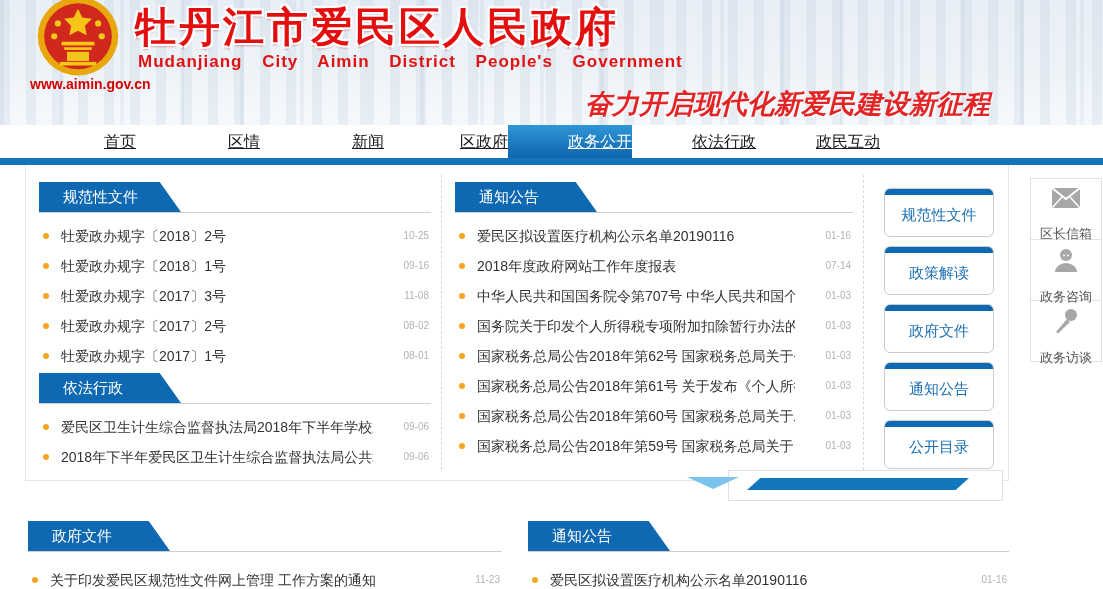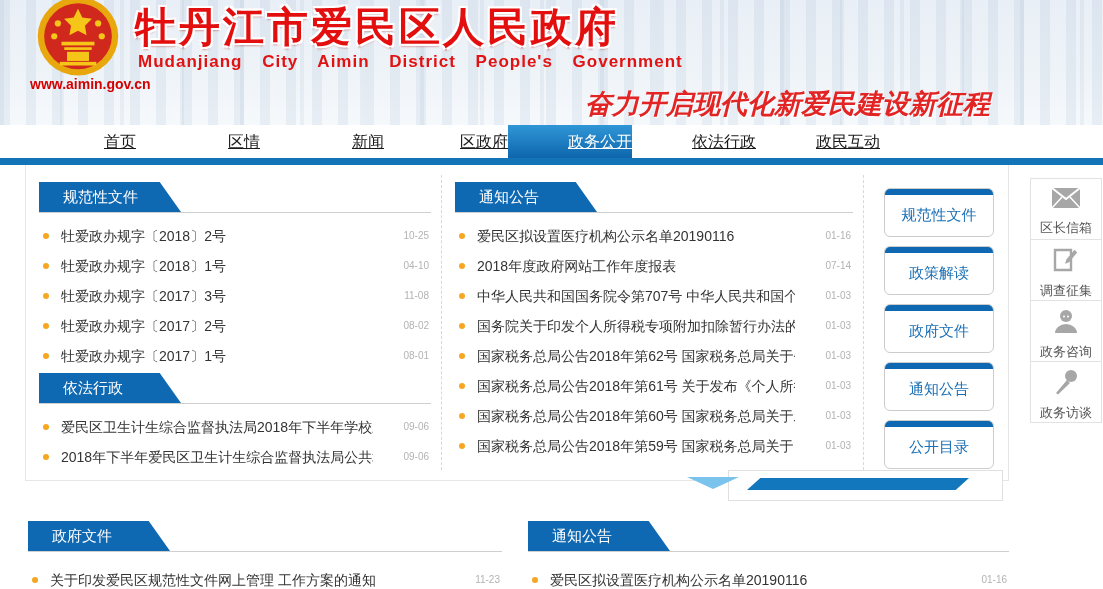--- a/index.html
+++ b/index.html
@@ -50,21 +50,21 @@
   .qbtn{position:relative;height:47px;margin-bottom:9px;background:#fff;border:1px solid #ccc;border-radius:6px;
     text-align:center;line-height:52px;font-size:15px;color:#1a6fb5;cursor:pointer;overflow:hidden;}
   .qbtn::before{content:"";position:absolute;left:0;top:0;right:0;height:6px;background:#0f68b2;}
 
   
   .side{position:absolute;left:1030px;top:178px;width:72px;}
   .side-cell{box-sizing:border-box;width:72px;height:62px;background:#fff;border:1px solid #e2e2e2;margin-top:-1px;
     text-align:center;cursor:pointer;padding-top:7px;}
   .side-cell:first-child{margin-top:0;}
   .side-cell svg{display:block;margin:0 auto;}
-  .side-label{display:block;font-size:13px;color:#555;margin-top:9px;white-space:nowrap;}
+  .side-label{display:block;font-size:13px;color:#555;margin-top:15px;white-space:nowrap;}
 
   
   .peek{position:absolute;left:728px;top:470px;width:275px;height:31px;background:#fff;border:1px solid #e0e0e0;
     box-sizing:border-box;z-index:3;}
   .peek-chevron{position:absolute;left:-42px;top:6px;width:0;height:0;border-left:26px solid transparent;
     border-right:26px solid transparent;border-top:12px solid #79c3ec;}
   .peek-bar{position:absolute;left:18px;top:7px;width:222px;height:12px;background:#1277bd;
     clip-path:polygon(6% 0,100% 0,94% 100%,0 100%);}
 
   
@@ -122,21 +122,21 @@
       <div class="rows">
 
       <div class="row">
           <span class="dot"></span>
           <span class="txt">牡爱政办规字〔2018〕2号</span>
           <span class="date">10-25</span>
         </div>
           <div class="row">
           <span class="dot"></span>
           <span class="txt">牡爱政办规字〔2018〕1号</span>
-          <span class="date">04-10</span>
+          <span class="date">09-16</span>
         </div>
           <div class="row">
           <span class="dot"></span>
           <span class="txt">牡爱政办规字〔2017〕3号</span>
           <span class="date">11-08</span>
         </div>
           <div class="row">
           <span class="dot"></span>
           <span class="txt">牡爱政办规字〔2017〕2号</span>
           <span class="date">08-02</span>
@@ -232,27 +232,20 @@
   <div class="side">
     <div class="side-cell">
       <svg width="30" height="24" viewBox="0 0 30 24">
         <rect x="1" y="2" width="28" height="20" fill="#a7a7a7"></rect>
         <path d="M1 2 L15 13 L29 2" fill="none" stroke="#fff" stroke-width="2"></path>
         <path d="M1 22 L11 11 M29 22 L19 11" stroke="#fff" stroke-width="1.5"></path>
       </svg>
       <span class="side-label">区长信箱</span>
     </div>
     <div class="side-cell">
-      <svg width="28" height="26" viewBox="0 0 28 26">
-        <path d="M3 3 h16 v20 h-16 z" fill="none" stroke="#a7a7a7" stroke-width="2.4"></path>
-        <path d="M24 4 l-9 11 -1.5 4.5 4.5 -1.5 9 -11 z" fill="#a7a7a7" transform="scale(0.9) translate(1,-1)"></path>
-      </svg>
-      <span class="side-label">调查征集</span>
-    </div>
-    <div class="side-cell">
       <svg width="26" height="26" viewBox="0 0 26 26">
         <circle cx="13" cy="8" r="6" fill="#a7a7a7"></circle>
         <circle cx="11" cy="8.5" r="1" fill="#fff"></circle>
         <circle cx="15" cy="8.5" r="1" fill="#fff"></circle>
         <path d="M2 25 a11 9 0 0 1 22 0 z" fill="#a7a7a7"></path>
       </svg>
       <span class="side-label">政务咨询</span>
     </div>
     <div class="side-cell">
       <svg width="26" height="26" viewBox="0 0 26 26">

